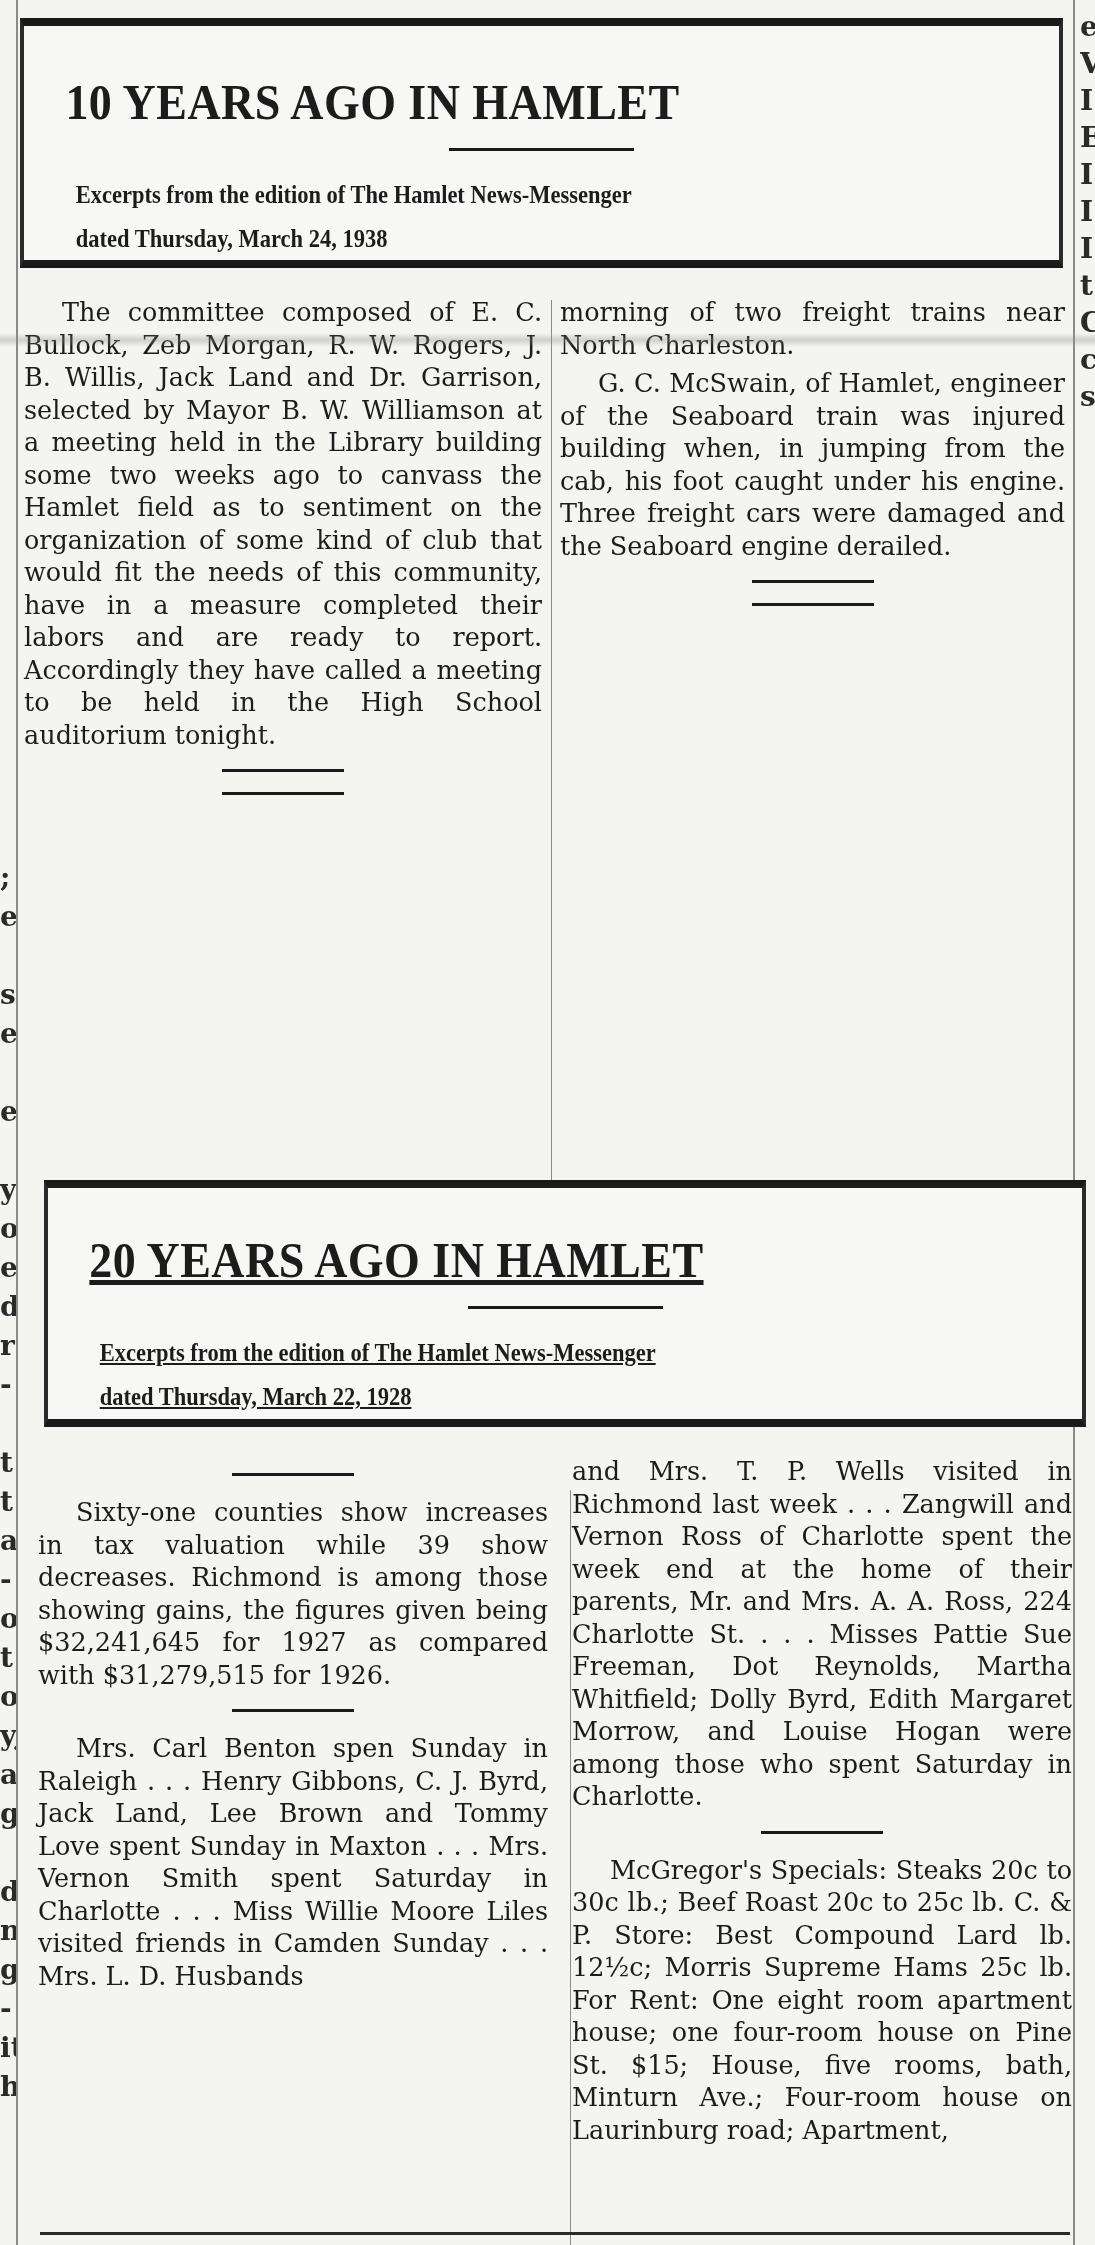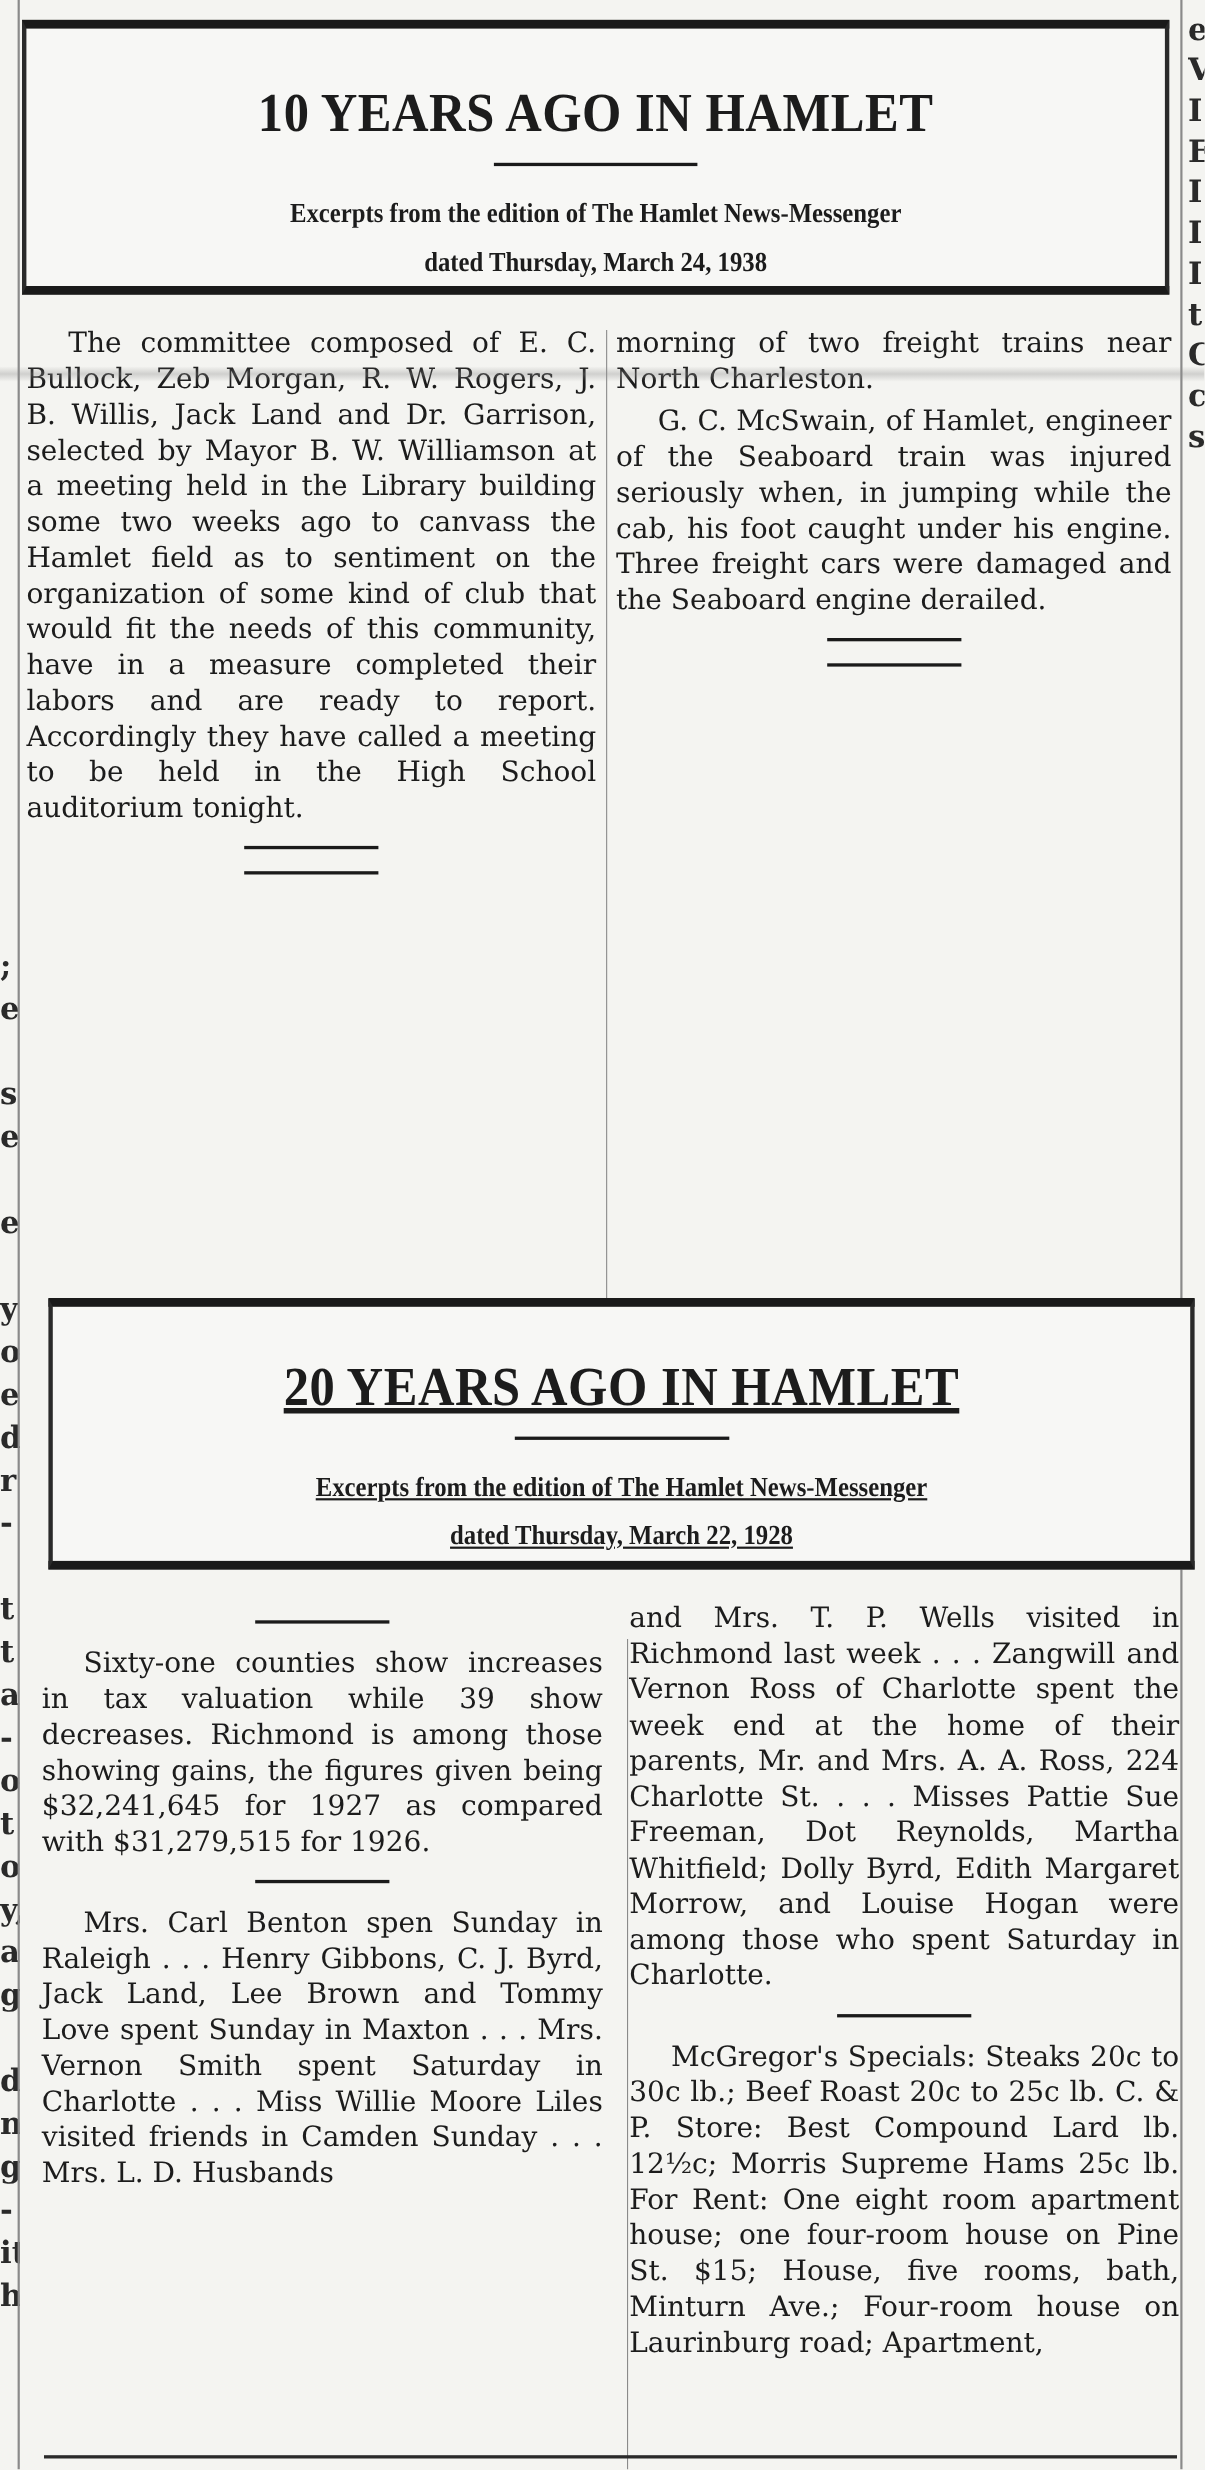--- a/index.html
+++ b/index.html
@@ -50,21 +50,20 @@
 
     
     .head-box {
       position: absolute;
       box-sizing: border-box;
       border-top: 8px solid #1a1a1a;
       border-bottom: 8px solid #1a1a1a;
       border-left: 4px solid #2a2a2a;
       border-right: 4px solid #2a2a2a;
       background: #f7f7f5;
-      text-align: center;
     }
     .head-title {
       font-family: "Liberation Serif", "DejaVu Serif", serif;
       font-weight: bold;
       font-size: 50px;
       letter-spacing: 0.5px;
       transform: scaleX(0.92);
       margin-top: 48px;
       line-height: 56px;
     }
@@ -203,21 +202,21 @@
   </div>
 
   <div class="col" style="left:24px;top:296px;width:518px;">
     <p class="item">The committee composed of E. C. Bullock, Zeb Morgan, R. W. Rogers, J. B. Willis, Jack Land and Dr. Garrison, selected by Mayor B. W. Williamson at a meeting held in the Library building some two weeks ago to canvass the Hamlet field as to sentiment on the organization of some kind of club that would fit the needs of this community, have in a measure completed their labors and are ready to re­port. Accordingly they have call­ed a meeting to be held in the High School auditorium tonight.</p>
     <div class="sep"></div>
     <div class="sep"></div>
   </div>
 
   <div class="col" style="left:560px;top:296px;width:505px;">
     <p class="item cont">morning of two freight trains near North Charleston.</p>
-    <p class="item" style="margin-top:6px;">G. C. McSwain, of Hamlet, en­gineer of the Seaboard train was injured seriously when, in jump­ing while the cab, his foot caught under his engine. Three freight cars were damaged and the Sea­board engine derailed.</p>
+    <p class="item" style="margin-top:6px;">G. C. McSwain, of Hamlet, en­gineer of the Seaboard train was injured building when, in jump­ing from the cab, his foot caught under his engine. Three freight cars were damaged and the Sea­board engine derailed.</p>
     <div class="sep"></div>
     <div class="sep"></div>
   </div>
 </section>
 
 <div class="smudge" style="top:333px;"></div>
 
 <section>
   <div class="head-box" style="left:44px;top:1180px;width:1042px;height:247px;text-decoration:underline;">
     <div class="head-title" style="margin-top:44px;">20 YEARS AGO IN HAMLET</div>

